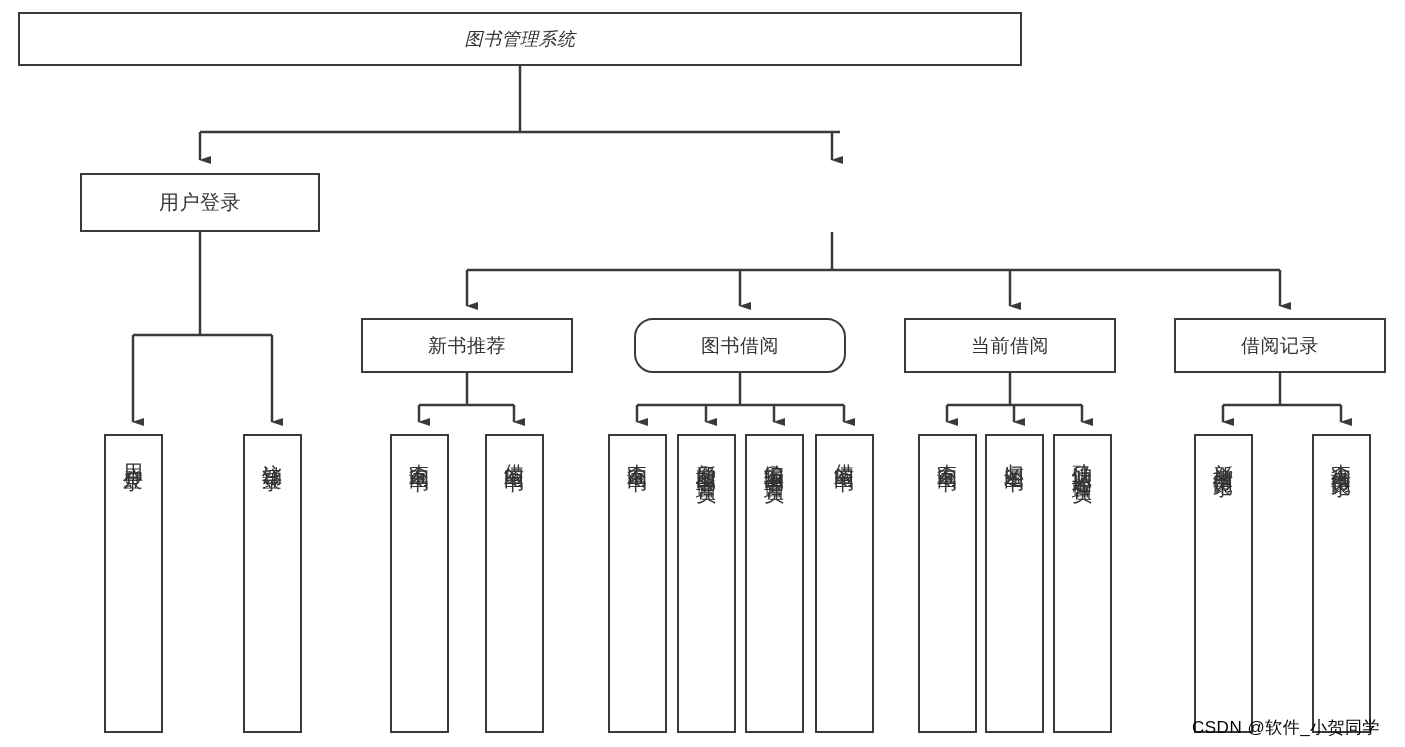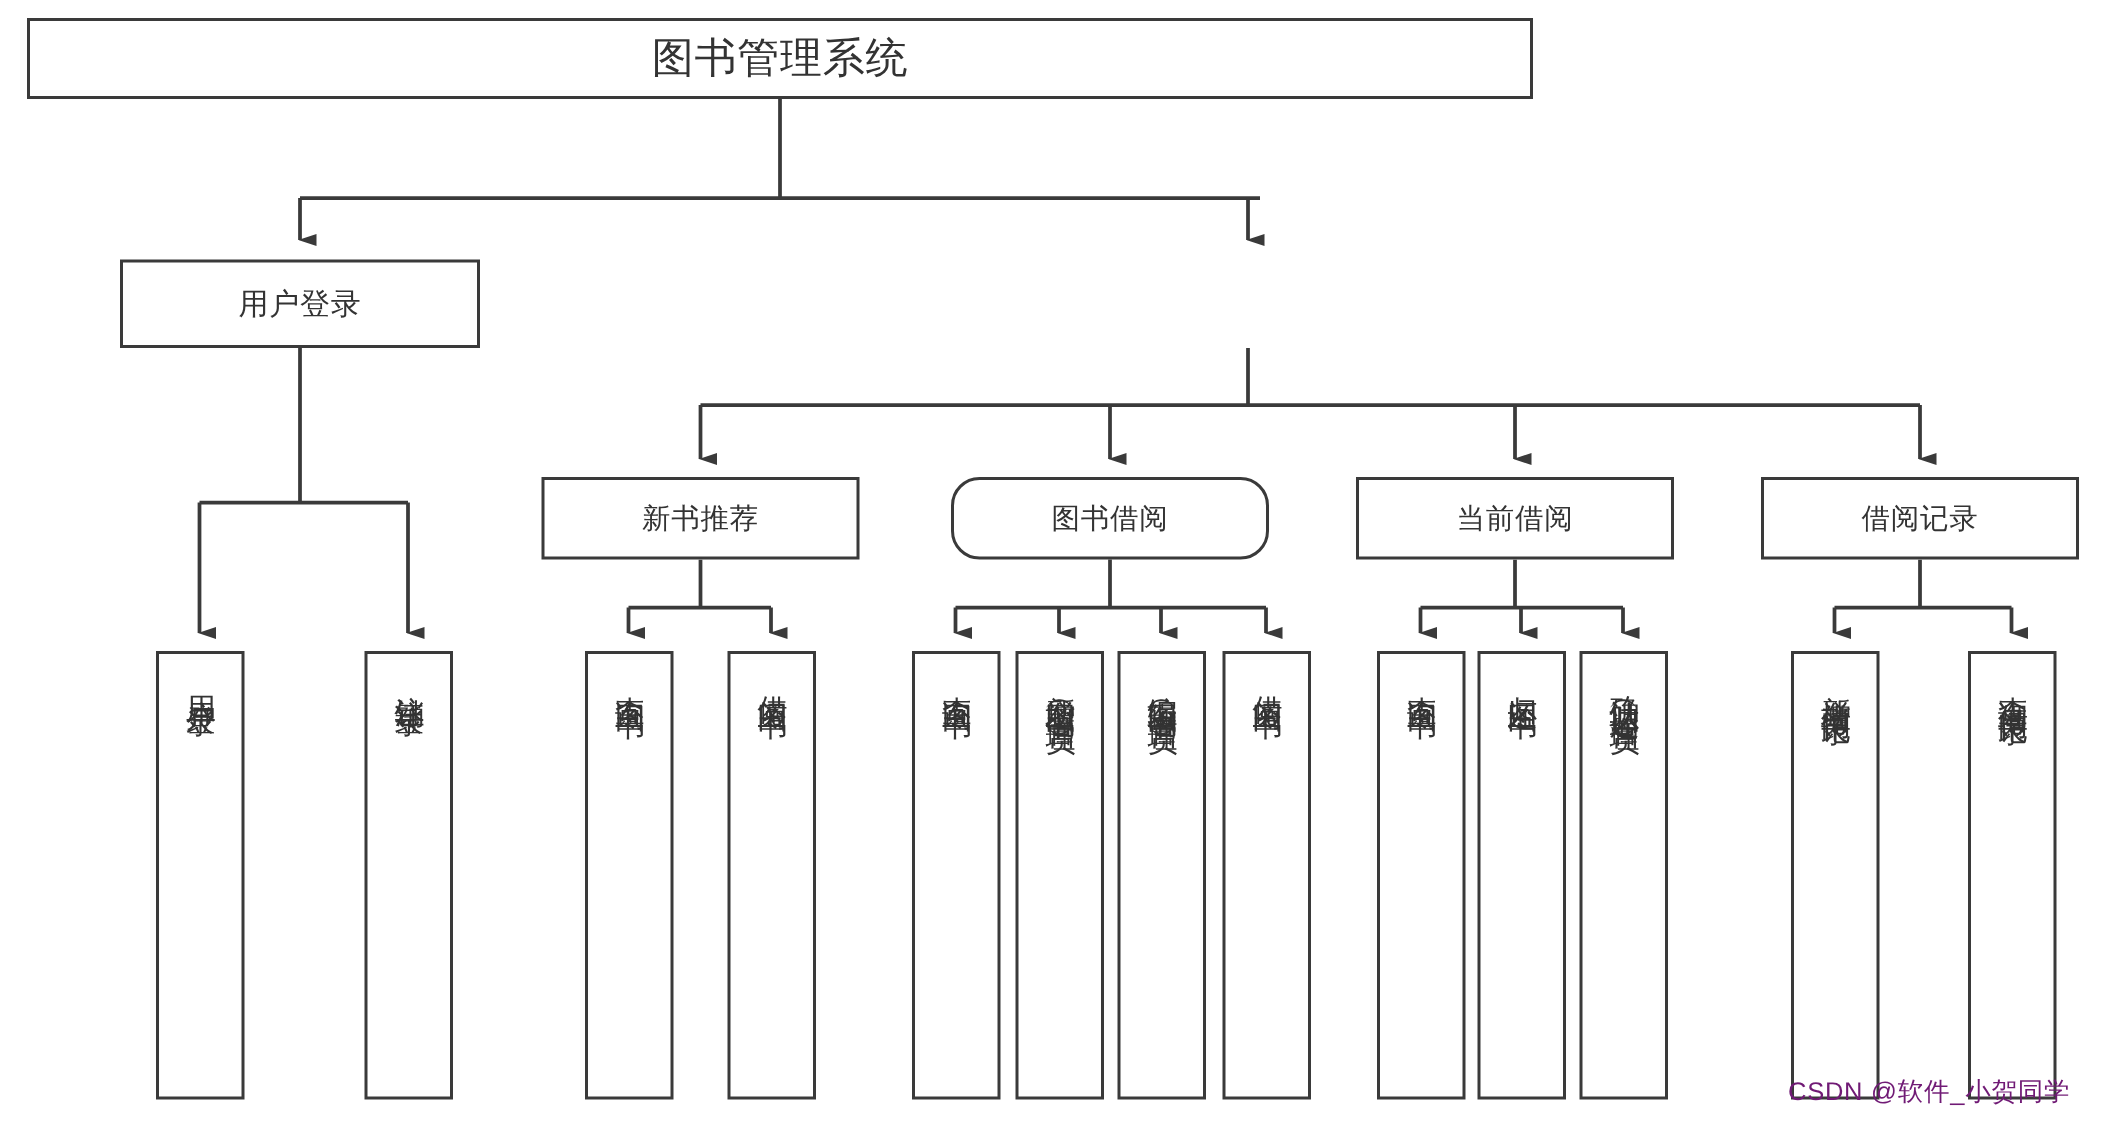--- a/index.html
+++ b/index.html
@@ -35,38 +35,38 @@
     display: flex;
     align-items: center;
     justify-content: center;
     color: #333333;
   }
   .node-label {
     color: #333333;
     letter-spacing: 0.5px;
     white-space: nowrap;
   }
-  .node.root .node-label { font-size: 28px; }
+  .node.root .node-label { font-size: 18px; font-style: italic; }
   .node.level2 .node-label { font-size: 20px; }
   .node.level3 .node-label { font-size: 19px; }
   .node.leaf {
     align-items: flex-start;
     justify-content: center;
     padding-top: 12px;
   }
   .node.leaf .node-label {
     writing-mode: vertical-rl;
     text-orientation: upright;
     font-size: 20px;
     line-height: 1.0;
     letter-spacing: 3px;
   }
   .watermark {
     position: absolute;
-    color: #701a75;
+    color: #000000;
     font-size: 17px;
     white-space: nowrap;
     letter-spacing: 0.5px;
   }
 </style>
 </head>
 <body>
 
 <div id="diagram-root">
 

